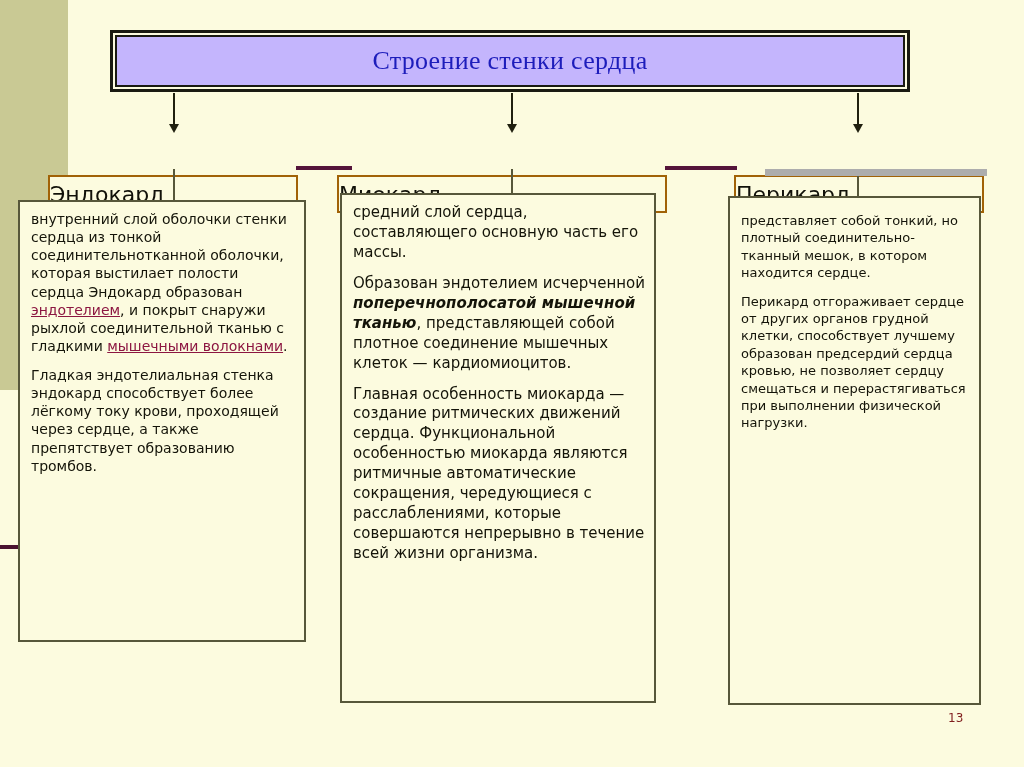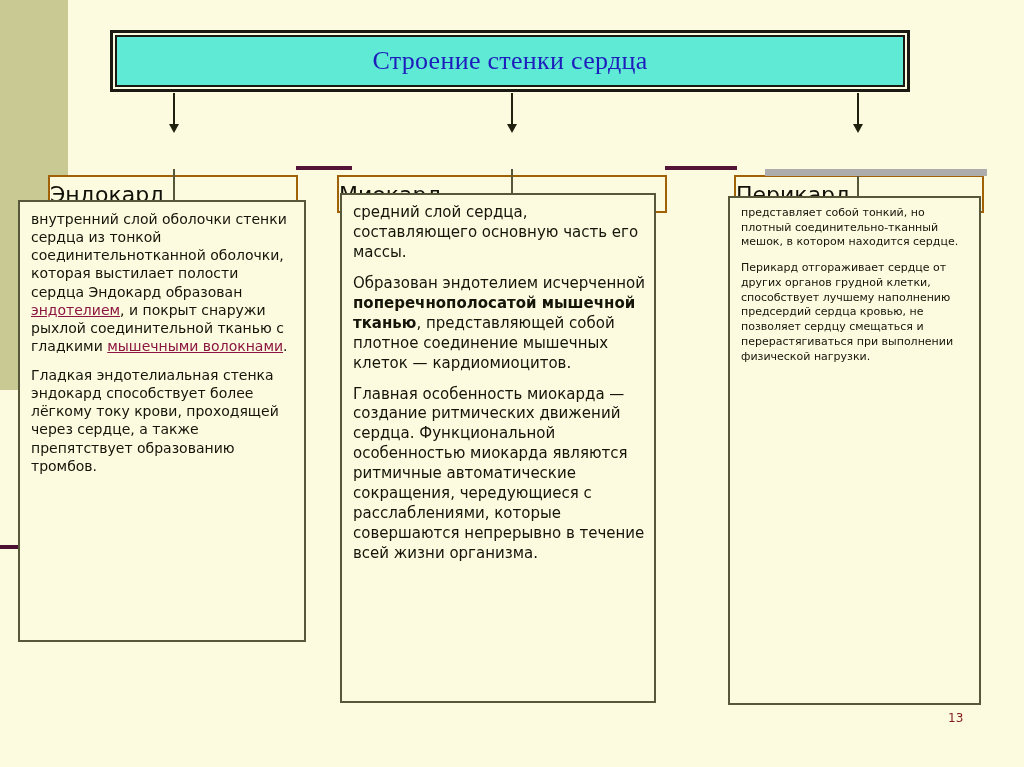--- a/index.html
+++ b/index.html
@@ -38,21 +38,21 @@
     background: #4a1230;
   }
 
   
   .title-box {
     position: absolute;
     left: 110px;
     top: 30px;
     width: 800px;
     height: 62px;
-    background: #5eead4;
+    background: #c4b5fd;
     border: 3px solid #1a1a12;
     box-sizing: border-box;
     box-shadow: inset 0 0 0 2px #fcfbdf, inset 0 0 0 4px #1a1a12;
     display: flex;
     align-items: center;
     justify-content: center;
   }
   .title-text {
     font-family: "Liberation Serif", "DejaVu Serif", serif;
     font-size: 26px;
@@ -118,29 +118,30 @@
   .text-box p {
     margin: 0 0 11px 0;
     font-family: "DejaVu Sans", sans-serif;
     color: #141409;
     line-height: 1.30;
   }
   .text-box p:last-child { margin-bottom: 0; }
 
   .col1 p { font-size: 14px; line-height: 1.295; }
   .col2 p { font-size: 15px;   line-height: 1.33; }
-  .col3 p { font-size: 11px; line-height: 1.34; }
+  .col3 p { font-size: 13px; line-height: 1.34; margin-top: 6px; }
 
   .ul-maroon {
     color: #8c1641;
     text-decoration: underline;
     text-decoration-color: #8c1641;
   }
   .bi {
     font-weight: bold;
+    font-style: italic;
     text-align: center;
   }
 
   .page-num {
     position: absolute;
     left: 948px;
     top: 711px;
     font-family: "DejaVu Sans", sans-serif;
     font-size: 12px;
     color: #7f1d1d;
@@ -192,18 +193,18 @@
     </div>
 
   <div class="text-box col2" style="left:340px; top:193px; width:316px; height:510px;">
       <p><span>средний слой сердца, составляющего основную часть его массы.</span></p>
       <p><span>Образован эндотелием исчерченной </span><span class="bi">поперечнополосатой мышечной тканью</span><span>, представляющей собой плотное соединение мышечных клеток — кардиомиоцитов.</span></p>
       <p><span>Главная особенность миокарда — создание ритмических движений сердца. Функциональной особенностью миокарда являются ритмичные автоматические сокращения, чередующиеся с расслаблениями, которые совершаются непрерывно в течение всей жизни организма.</span></p>
     </div>
 
   <div class="text-box col3" style="left:728px; top:196px; width:253px; height:509px;">
       <p><span>представляет собой тонкий, но плотный соединительно-тканный мешок, в котором находится сердце.</span></p>
-      <p><span>Перикард отгораживает сердце от других органов грудной клетки, способствует лучшему наполнению предсердий сердца кровью, не позволяет сердцу смещаться и перерастягиваться при выполнении физической нагрузки.</span></p>
+      <p><span>Перикард отгораживает сердце от других органов грудной клетки, способствует лучшему образован предсердий сердца кровью, не позволяет сердцу смещаться и перерастягиваться при выполнении физической нагрузки.</span></p>
     </div>
 
   <div class="page-num">13</div>
 
 </div>
 
 </body></html>

